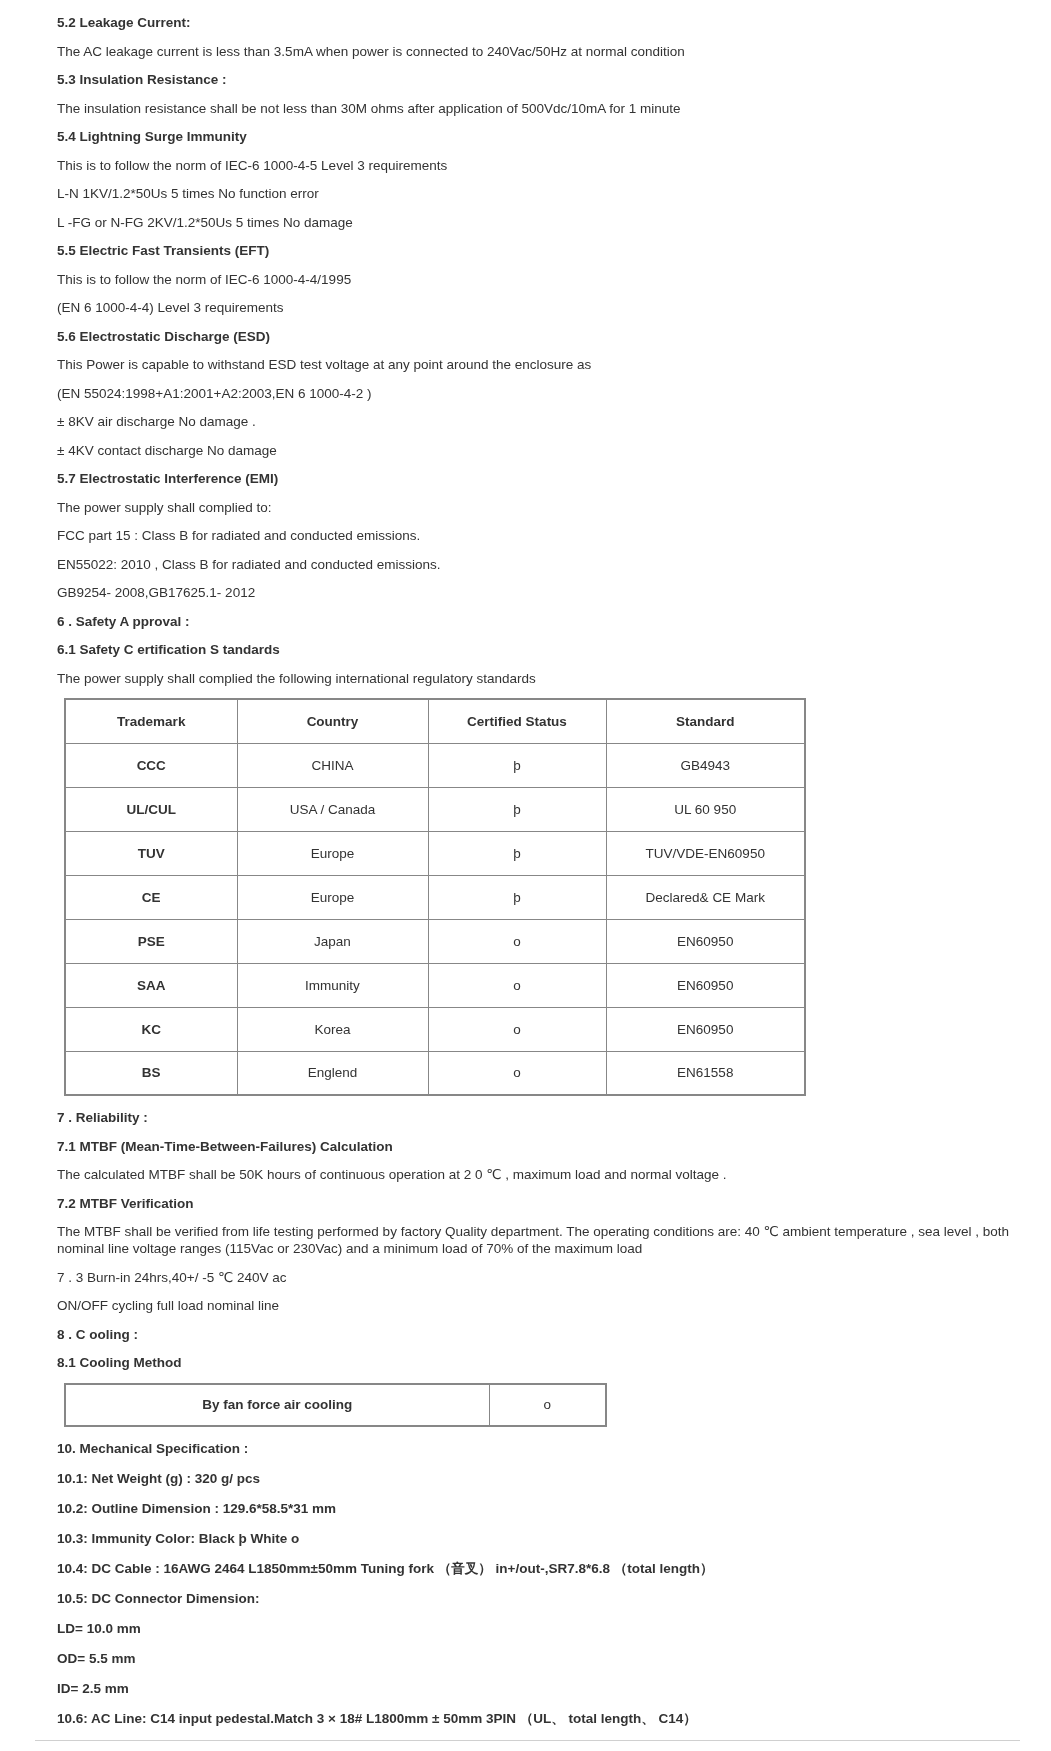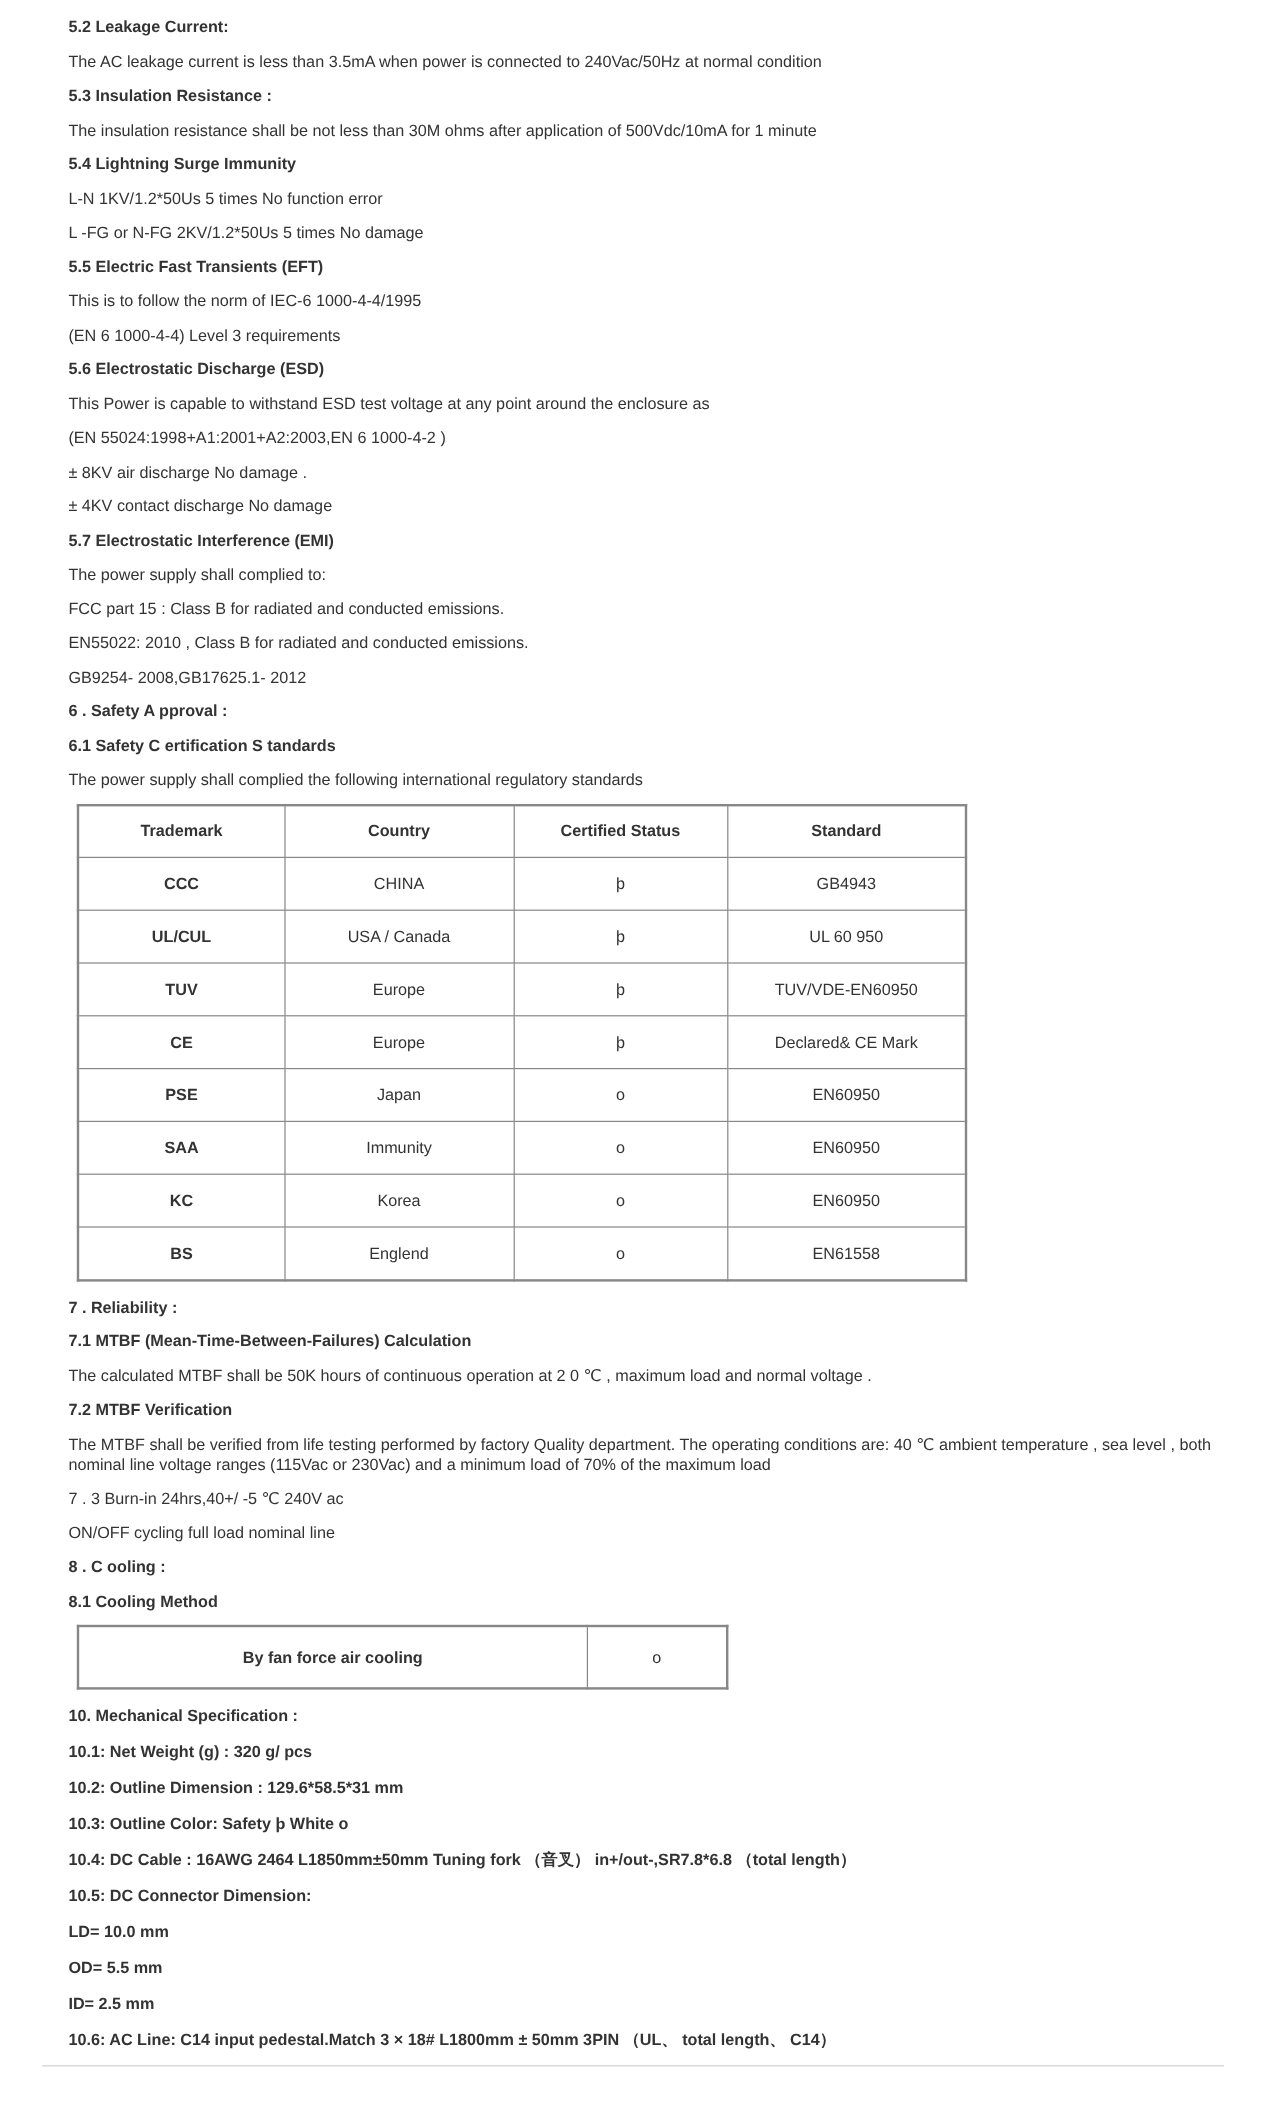--- a/index.html
+++ b/index.html
@@ -42,21 +42,21 @@
 
   table.cooling {
     border-collapse: collapse;
     table-layout: fixed;
     width: 541px;
     margin: 2px 0 13px 7px;
     border: 2px solid #878787;
   }
   table.cooling td {
     border: 1px solid #878787;
-    height: 52px;
+    height: 42px;
     text-align: center;
     vertical-align: middle;
     font-size: 13.5px;
   }
   table.cooling td.method { font-weight: 700; }
 
   .sec-bottom p { margin-bottom: 13px; }
 
   .rule {
     width: 985px;
@@ -67,20 +67,21 @@
 </style>
 </head>
 <body>
 
 <div class="sec-top">
   <p class="h">5.2 Leakage Current:</p>
   <p>The AC leakage current is less than 3.5mA when power is connected to 240Vac/50Hz at normal condition</p>
   <p class="h">5.3 Insulation Resistance :</p>
   <p>The insulation resistance shall be not less than 30M ohms after application of 500Vdc/10mA for 1 minute</p>
   <p class="h">5.4 Lightning Surge Immunity</p>
+  <p>This is to follow the norm of IEC-6 1000-4-5 Level 3 requirements</p>
   <p>L-N 1KV/1.2*50Us 5 times No function error</p>
   <p>L -FG or N-FG 2KV/1.2*50Us 5 times No damage</p>
   <p class="h">5.5 Electric Fast Transients (EFT)</p>
   <p>This is to follow the norm of IEC-6 1000-4-4/1995</p>
   <p>(EN 6 1000-4-4) Level 3 requirements</p>
   <p class="h">5.6 Electrostatic Discharge (ESD)</p>
   <p>This Power is capable to withstand ESD test voltage at any point around the enclosure as</p>
   <p>(EN 55024:1998+A1:2001+A2:2003,EN 6 1000-4-2 )</p>
   <p>± 8KV air discharge No damage .</p>
   <p>± 4KV contact discharge No damage</p>
@@ -181,21 +182,21 @@
     <td class="method">By fan force air cooling</td>
     <td>o</td>
   </tr>
 </tbody>
   </table>
 
 <div class="sec-bottom">
   <p class="h">10. Mechanical Specification :</p>
   <p class="h">10.1: Net Weight (g) : 320 g/ pcs</p>
   <p class="h">10.2: Outline Dimension : 129.6*58.5*31 mm</p>
-  <p class="h">10.3: Outline Color: Safety þ White o</p>
+  <p class="h">10.3: Immunity Color: Black þ White o</p>
   <p class="h">10.4: DC Cable : 16AWG 2464 L1850mm±50mm Tuning fork （音叉） in+/out-,SR7.8*6.8 （total length）</p>
   <p class="h">10.5: DC Connector Dimension:</p>
   <p class="h">LD= 10.0 mm</p>
   <p class="h">OD= 5.5 mm</p>
   <p class="h">ID= 2.5 mm</p>
   <p class="h">10.6: AC Line: C14 input pedestal.Match 3 × 18# L1800mm ± 50mm 3PIN （UL、 total length、 C14）</p>
 </div>
 
 <div class="rule"></div>
 

